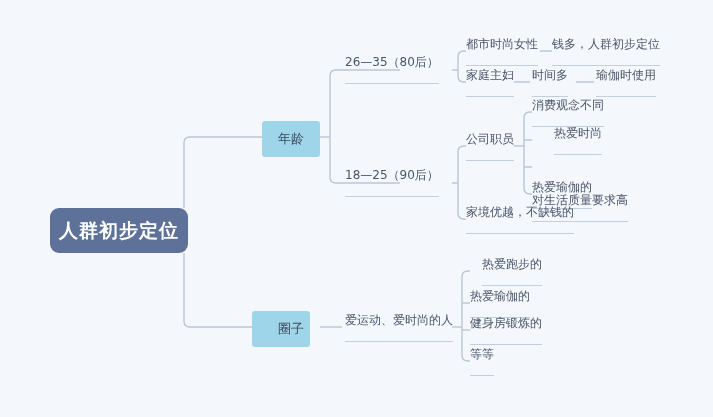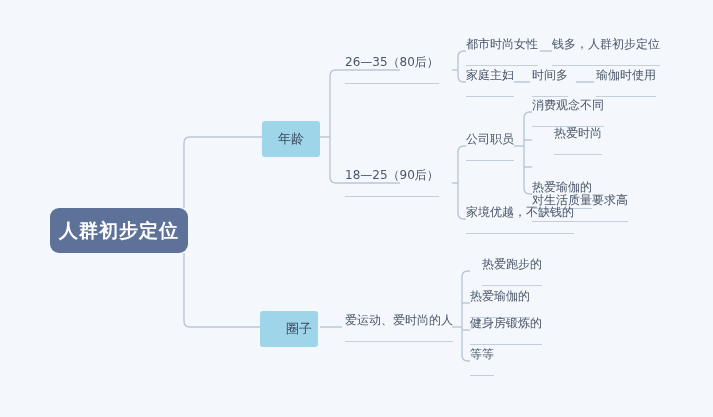--- a/index.html
+++ b/index.html
@@ -52,21 +52,21 @@
     color: #3c4a5e;
     font-size: 13px;
     width: 58px;
     height: 36px;
   }
   .branch-age {
     left: 262px;
     top: 121px;
   }
   .branch-circle {
-    left: 260px;
+    left: 252px;
     top: 311px;
     padding-left: 20px;
   }
   .leaf {
     position: absolute;
     box-sizing: border-box;
     color: #4a5568;
     font-size: 12px;
     white-space: nowrap;
     padding-bottom: 13px;

